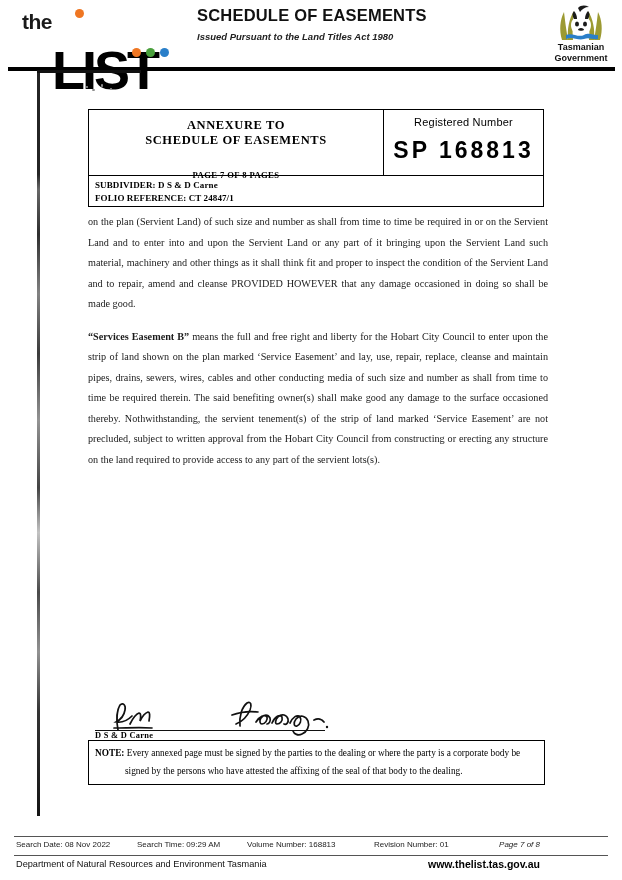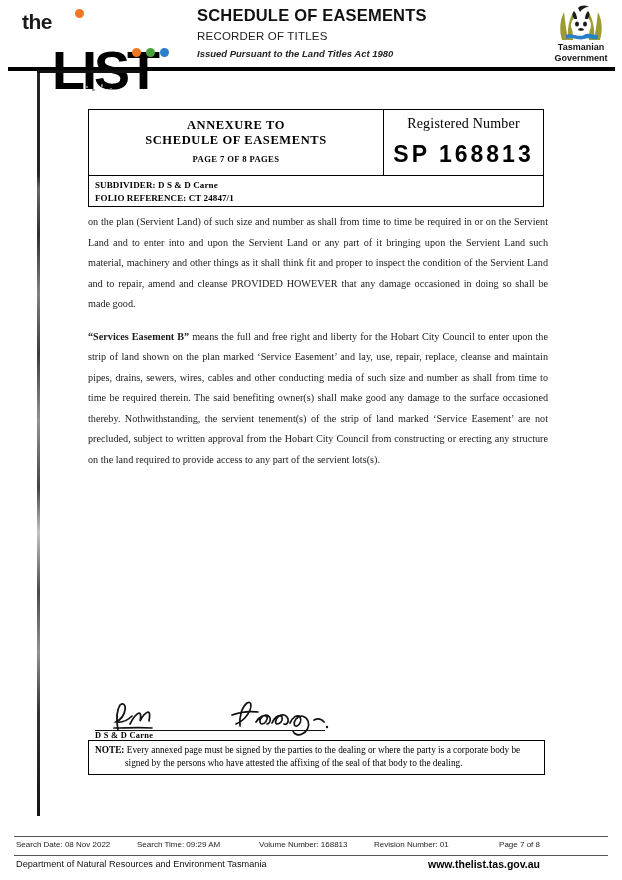--- a/index.html
+++ b/index.html
@@ -178,33 +178,33 @@
     font-size: 12.5px;
     font-weight: 700;
     letter-spacing: 0.6px;
     line-height: 15px;
   }
   .ann-page {
     font-family: "Liberation Serif", serif;
     font-size: 8.6px;
     font-weight: 700;
     letter-spacing: 0.4px;
-    margin-top: 6px;
+    margin-top: 22px;
   }
   #annexure-right {
     position: absolute;
     left: 295px; top: 0;
     width: 159px; height: 100%;
     text-align: center;
     padding-top: 6px;
     box-sizing: border-box;
   }
   .reg-label {
-    font-family: Liberation Serif, serif;
-    font-size: 14px;
+    font-family: Liberation Sans, sans-serif;
+    font-size: 11px;
     letter-spacing: 0.2px;
   }
   .reg-number {
     font-family: "Liberation Sans", sans-serif;
     font-size: 23px;
     font-weight: 700;
     letter-spacing: 3px;
     margin-top: 9px;
     white-space: nowrap;
   }
@@ -263,21 +263,21 @@
     left: 88px; top: 740px;
     width: 457px;
     border: 1.6px solid #000;
     box-sizing: border-box;
     padding: 3px 6px 4px 6px;
     background: #fff;
   }
   #note-text {
     font-family: "Liberation Serif", serif;
     font-size: 9.3px;
-    line-height: 13px;
+    line-height: 18px;
     text-indent: 0;
     padding-left: 30px;
   }
   #note-text .note-lead {
     font-weight: 700;
     margin-left: -30px;
   }
 
   
   #footer {
@@ -300,23 +300,23 @@
   .f-meta {
     position: absolute;
     top: 4px;
     font-family: "Liberation Sans", sans-serif;
     font-size: 8px;
     color: #222;
     white-space: nowrap;
   }
   #f-searchdate { left: 16px; }
   #f-searchtime { left: 137px; }
-  #f-volume     { left: 259px; }
+  #f-volume     { left: 247px; }
   #f-revision   { left: 374px; }
-  #f-page       { right: 16px; }
+  #f-page       { right: 16px; font-style: italic; }
   #f-dept {
     position: absolute;
     left: 16px; top: 23px;
     font-family: "Liberation Sans", sans-serif;
     font-size: 9.2px;
     color: #111;
     white-space: nowrap;
   }
   #f-url {
     position: absolute;
@@ -339,21 +339,20 @@
     <span class="logo-word">LIST</span>
     <span class="logo-dots">
       <span class="d1"></span>
         <span class="d2"></span>
         <span class="d3"></span>
     </span>
   </div>
 
   <div id="header-titles">
     <div class="h-title">SCHEDULE OF EASEMENTS</div>
-    <div class="h-sub">RECORDER OF TITLES</div>
     <div class="h-issued">Issued Pursuant to the Land Titles Act 1980</div>
   </div>
 
   <div id="logo-tas">
     <div id="tas-mark">
       <svg width="66" height="40" viewBox="0 0 66 40" xmlns="http://www.w3.org/2000/svg">
 
         <path d="M14 38 C11 28 12 18 16 10 C17 18 18 27 20 38 Z" fill="#9c9a32"></path>
         <path d="M20 38 C19 27 21 17 26 9 C25 19 24 29 25 38 Z" fill="#9c9a32"></path>
 

